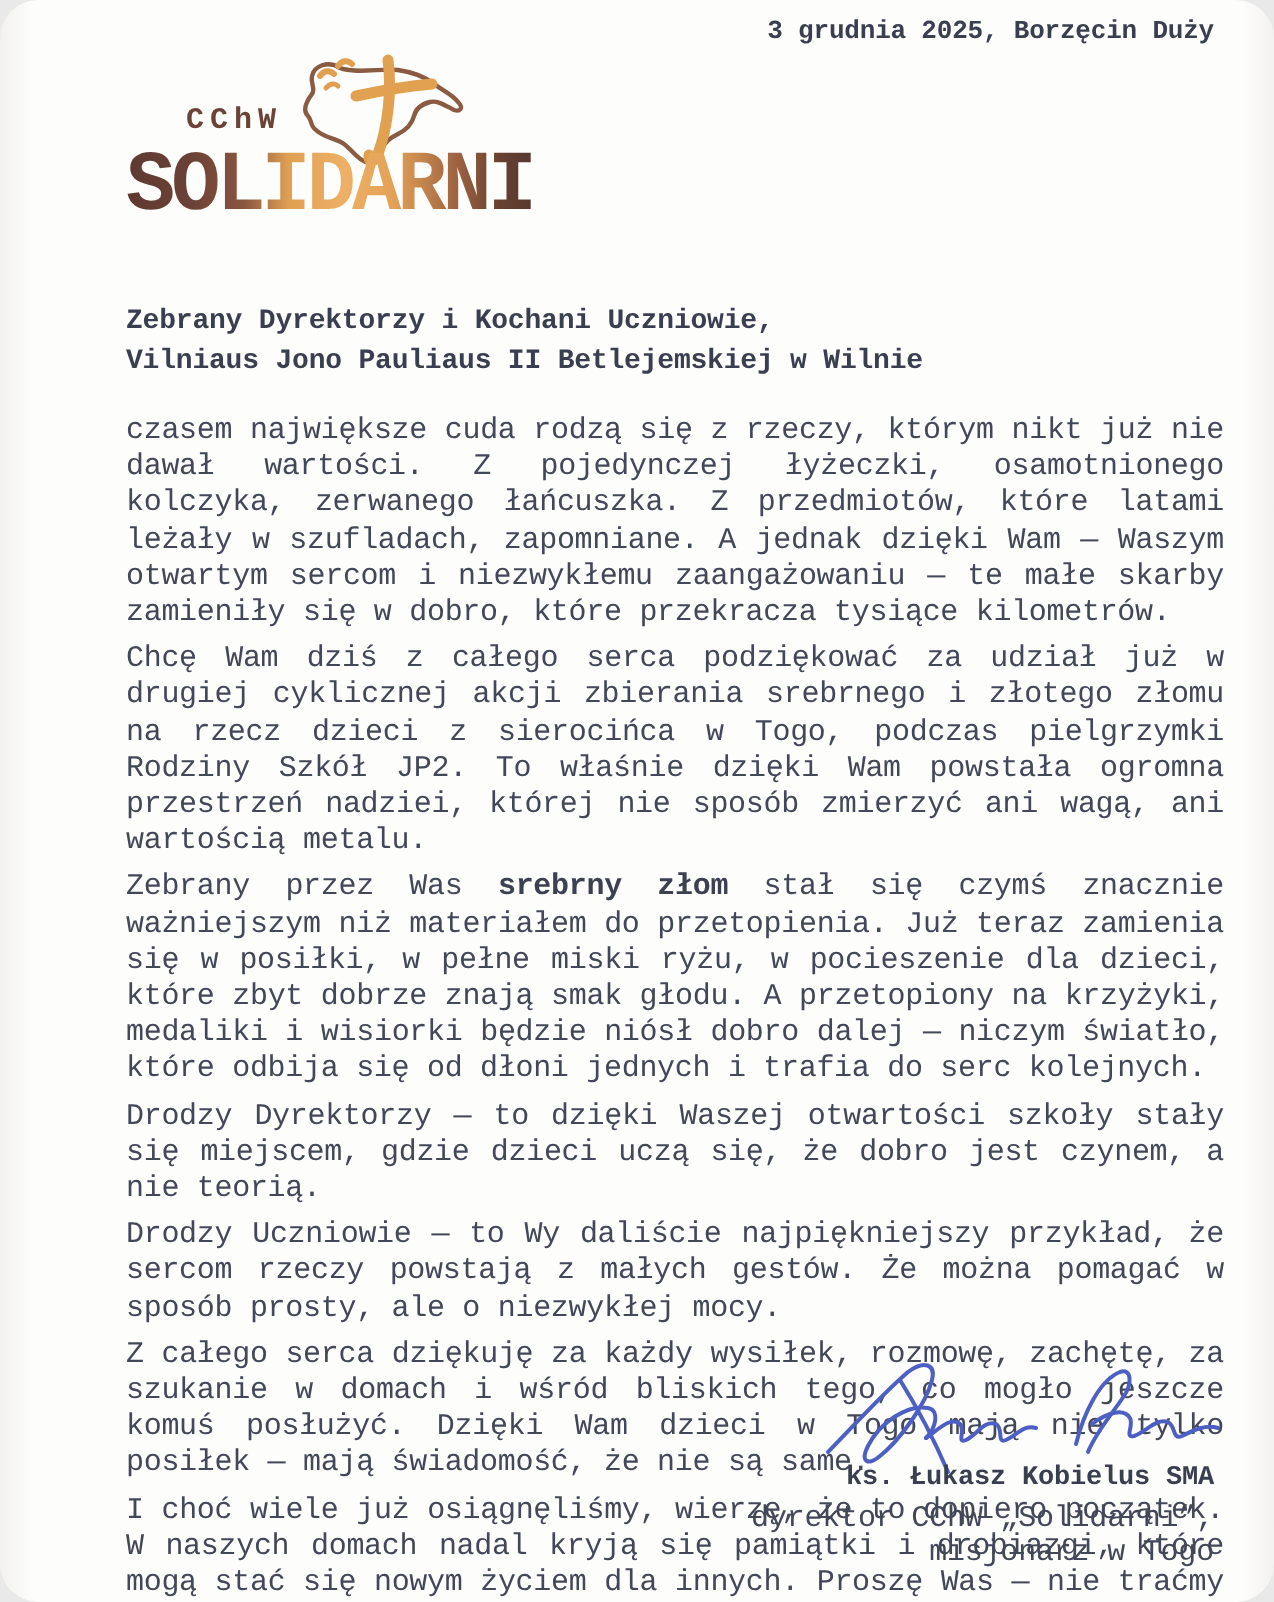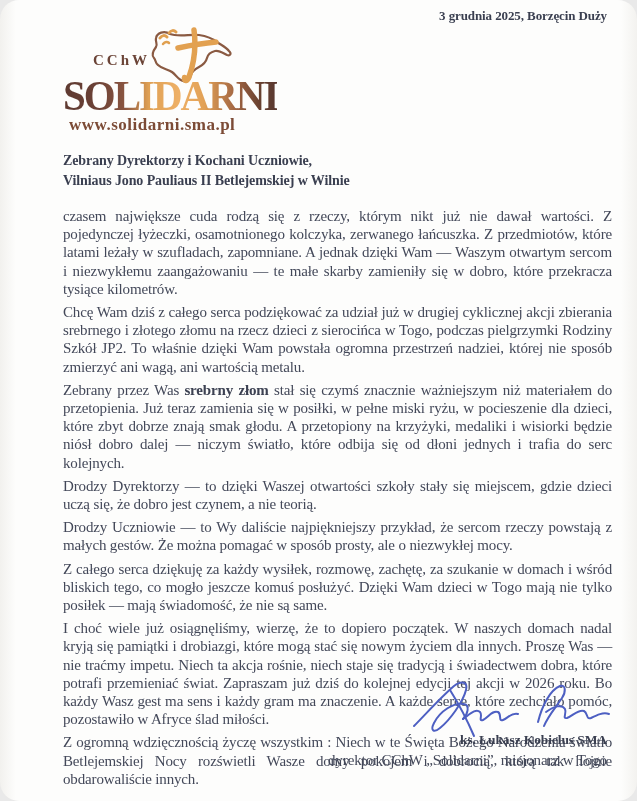--- a/index.html
+++ b/index.html
@@ -3,21 +3,21 @@
 <meta charset="utf-8">
 <style>
   html,body{margin:0;padding:0;background:#e9e9e9;}
   .page{
     position:relative;
     width:637px;height:801px;
     margin:0 auto;
     background:
       linear-gradient(90deg, #f2f1ee 0%, #fdfdfc 2.5%, #fdfdfc 97.5%, #f3f2ef 100%),
       #fdfdfc;
-    font-family:Liberation Serif, serif;
+    font-family:Liberation Mono, monospace;
     color:#43485a;
     overflow:hidden;
     border-radius:19px;
   }
   .dateline{
     position:absolute;top:8px;right:30px;
     font-size:13px;font-weight:bold;color:#3a3f50;
     letter-spacing:-0.1px;
   }
   
@@ -86,21 +86,20 @@
 
       <path d="M46,3 C48,18 46,36 41,50 C39.5,54 36,55 36.5,50.5" fill="none" stroke="#e2a151" stroke-width="5.5" stroke-linecap="round"></path>
 
       <path d="M30,21 C44,18 56,16 68,15" fill="none" stroke="#e2a151" stroke-width="5.5" stroke-linecap="round"></path>
 
       <path d="M12,11 C14,8 17,8 19,10" fill="none" stroke="#e0a050" stroke-width="3" stroke-linecap="round"></path>
       <path d="M21,6 C23,3 26,3 28,5" fill="none" stroke="#e0a050" stroke-width="3" stroke-linecap="round"></path>
       <path d="M15,17 C17,14.5 19.5,14.5 21,16" fill="none" stroke="#e0a050" stroke-width="2.5" stroke-linecap="round"></path>
     </svg>
     <span class="wordmark">SOLIDARNI</span>
-    <span class="website">www.solidarni.sma.pl</span>
   </div>
 
   <div class="salutation">
     <div>Zebrany Dyrektorzy i Kochani Uczniowie,</div>
     <div>Vilniaus Jono Pauliaus II Betlejemskiej w Wilnie</div>
   </div>
 
   <div class="body-text">
     <p>czasem największe cuda rodzą się z rzeczy, którym nikt już nie dawał wartości. Z pojedynczej łyżeczki, osamotnionego kolczyka, zerwanego łańcuszka. Z przedmiotów, które latami leżały w szufladach, zapomniane. A jednak dzięki Wam — Waszym otwartym sercom i niezwykłemu zaangażowaniu — te małe skarby zamieniły się w dobro, które przekracza tysiące kilometrów.</p>
     <p>Chcę Wam dziś z całego serca podziękować za udział już w drugiej cyklicznej akcji zbierania srebrnego i złotego złomu na rzecz dzieci z sierocińca w Togo, podczas pielgrzymki Rodziny Szkół JP2. To właśnie dzięki Wam powstała ogromna przestrzeń nadziei, której nie sposób zmierzyć ani wagą, ani wartością metalu.</p>

